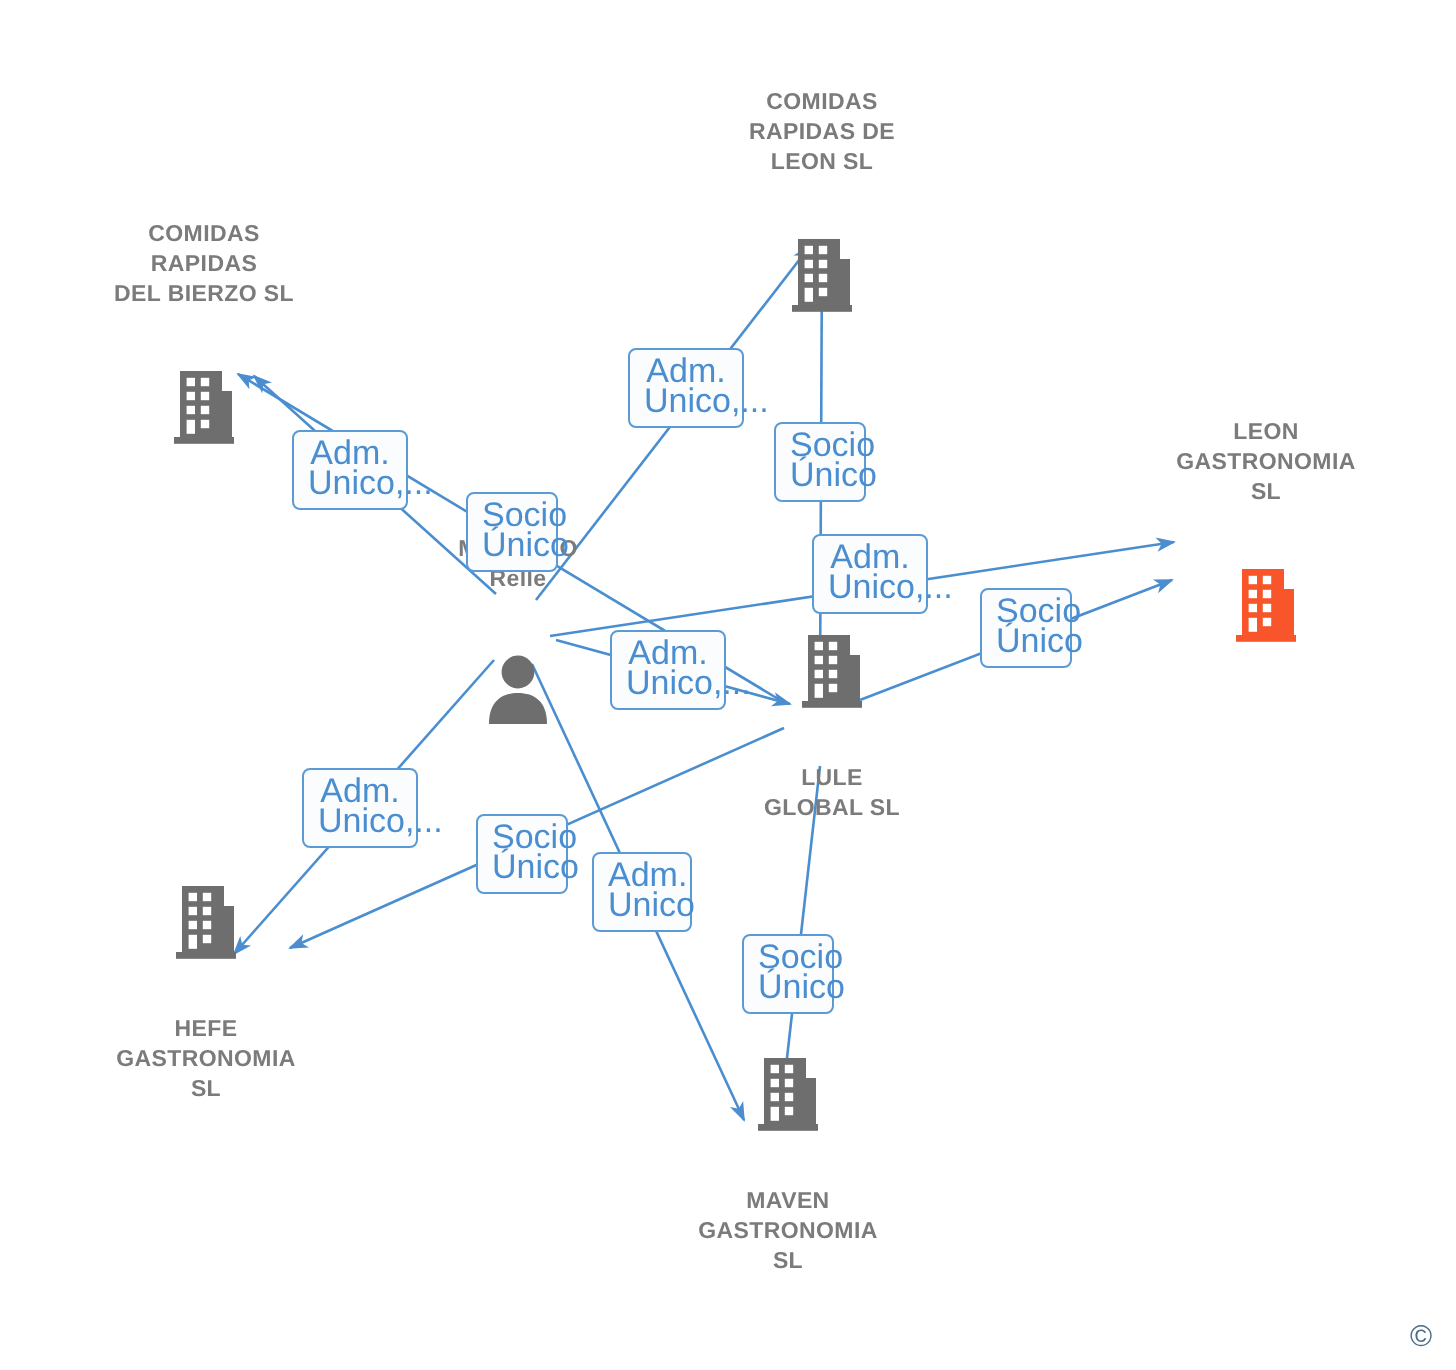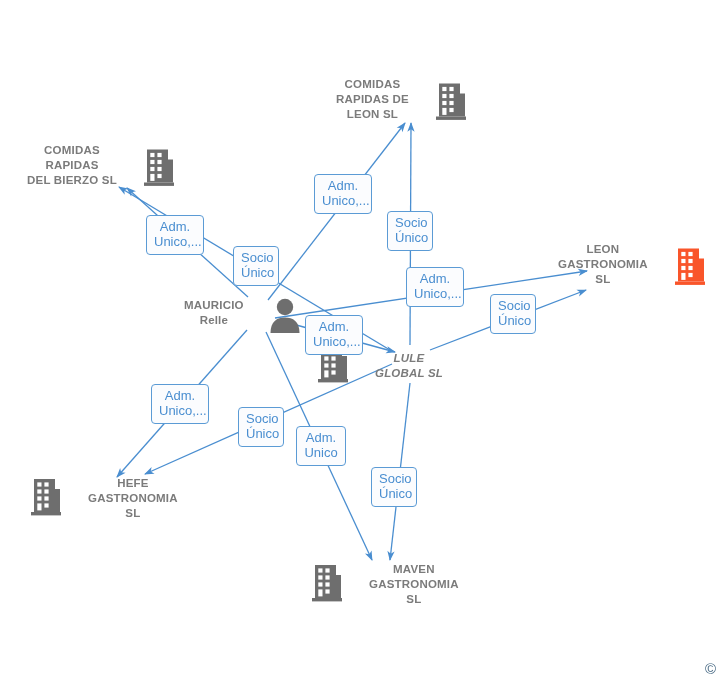--- a/index.html
+++ b/index.html
@@ -22,21 +22,21 @@
     left: 0;
     top: 0;
     width: 728px;
     height: 685px;
     pointer-events: none;
   }
   .node {
     position: absolute;
     transform: translate(-50%, -50%);
     display: flex;
-    flex-direction: row;
+    flex-direction: column;
     align-items: center;
     width: 150px;
     margin-left: 0;
     gap: 24px;
   }
   .node-caption {
     font-size: 11.5px;
     font-weight: bold;
     color: #7b7b7b;
     text-align: center;
@@ -56,21 +56,21 @@
     order: 1;
     line-height: 0;
   }
   .edge-label {
     position: absolute;
     transform: translate(-50%, -50%);
     background: #fbfcfe;
     border: 1px solid #5b9bd5;
     border-radius: 4px;
     color: #4a8ed0;
-    font-size: 13px;
+    font-size: 17px;
     line-height: 14.5px;
     text-align: center;
     padding: 4px 7px 5px 7px;
     white-space: pre-line;
     box-sizing: border-box;
   }
   #watermark {
     position: absolute;
     right: 12px;
     bottom: 8px;
@@ -178,21 +178,21 @@
           </svg></div>
       </div>
       <div class="node" style="left: 259px; top: 315px;">
         <div class="node-caption above">MAURICIO
 Relle</div>
         <div class="node-glyph"><svg width="34" height="36" viewBox="0 0 34 36" xmlns="http://www.w3.org/2000/svg">
             <circle cx="17" cy="10" r="8.2" fill="#6e6e6e"></circle>
             <path d="M 2.5,36 C 2.5,24.5 9,20.5 17,20.5 C 25,20.5 31.5,24.5 31.5,36 Z" fill="#6e6e6e"></path>
           </svg></div>
       </div>
-      <div class="node" style="left: 390px; top: 364px; font-style: italic;">
+      <div class="node" style="left: 416px; top: 364px;">
         <div class="node-glyph"><svg width="36" height="40" viewBox="0 0 36 40" xmlns="http://www.w3.org/2000/svg">
             <rect x="6" y="2" width="21" height="33" fill="#6e6e6e"></rect>
             <rect x="27" y="12" width="5" height="23" fill="#6e6e6e"></rect>
             <rect x="3" y="35" width="30" height="3.4" fill="#6e6e6e"></rect>
             <rect x="9.3" y="5.4" width="4.2" height="4.2" fill="#fff"></rect>
             <rect x="16.4" y="5.4" width="4.2" height="4.2" fill="#fff"></rect>
             <rect x="9.3" y="12.4" width="4.2" height="4.2" fill="#fff"></rect>
             <rect x="16.4" y="12.4" width="4.2" height="4.2" fill="#fff"></rect>
             <rect x="9.3" y="19.4" width="4.2" height="4.2" fill="#fff"></rect>
             <rect x="16.4" y="19.4" width="4.2" height="4.2" fill="#fff"></rect>
@@ -213,21 +213,21 @@
             <rect x="16.4" y="12.4" width="4.2" height="4.2" fill="#fff"></rect>
             <rect x="9.3" y="19.4" width="4.2" height="4.2" fill="#fff"></rect>
             <rect x="16.4" y="19.4" width="4.2" height="4.2" fill="#fff"></rect>
             <rect x="9.3" y="26.4" width="4.2" height="7" fill="#fff"></rect>
             <rect x="16.4" y="26.4" width="4.2" height="4.2" fill="#fff"></rect>
           </svg></div>
         <div class="node-caption below">HEFE
 GASTRONOMIA
 SL</div>
       </div>
-      <div class="node" style="left: 384px; top: 583px;">
+      <div class="node" style="left: 394px; top: 583px;">
         <div class="node-glyph"><svg width="36" height="40" viewBox="0 0 36 40" xmlns="http://www.w3.org/2000/svg">
             <rect x="6" y="2" width="21" height="33" fill="#6e6e6e"></rect>
             <rect x="27" y="12" width="5" height="23" fill="#6e6e6e"></rect>
             <rect x="3" y="35" width="30" height="3.4" fill="#6e6e6e"></rect>
             <rect x="9.3" y="5.4" width="4.2" height="4.2" fill="#fff"></rect>
             <rect x="16.4" y="5.4" width="4.2" height="4.2" fill="#fff"></rect>
             <rect x="9.3" y="12.4" width="4.2" height="4.2" fill="#fff"></rect>
             <rect x="16.4" y="12.4" width="4.2" height="4.2" fill="#fff"></rect>
             <rect x="9.3" y="19.4" width="4.2" height="4.2" fill="#fff"></rect>
             <rect x="16.4" y="19.4" width="4.2" height="4.2" fill="#fff"></rect>

